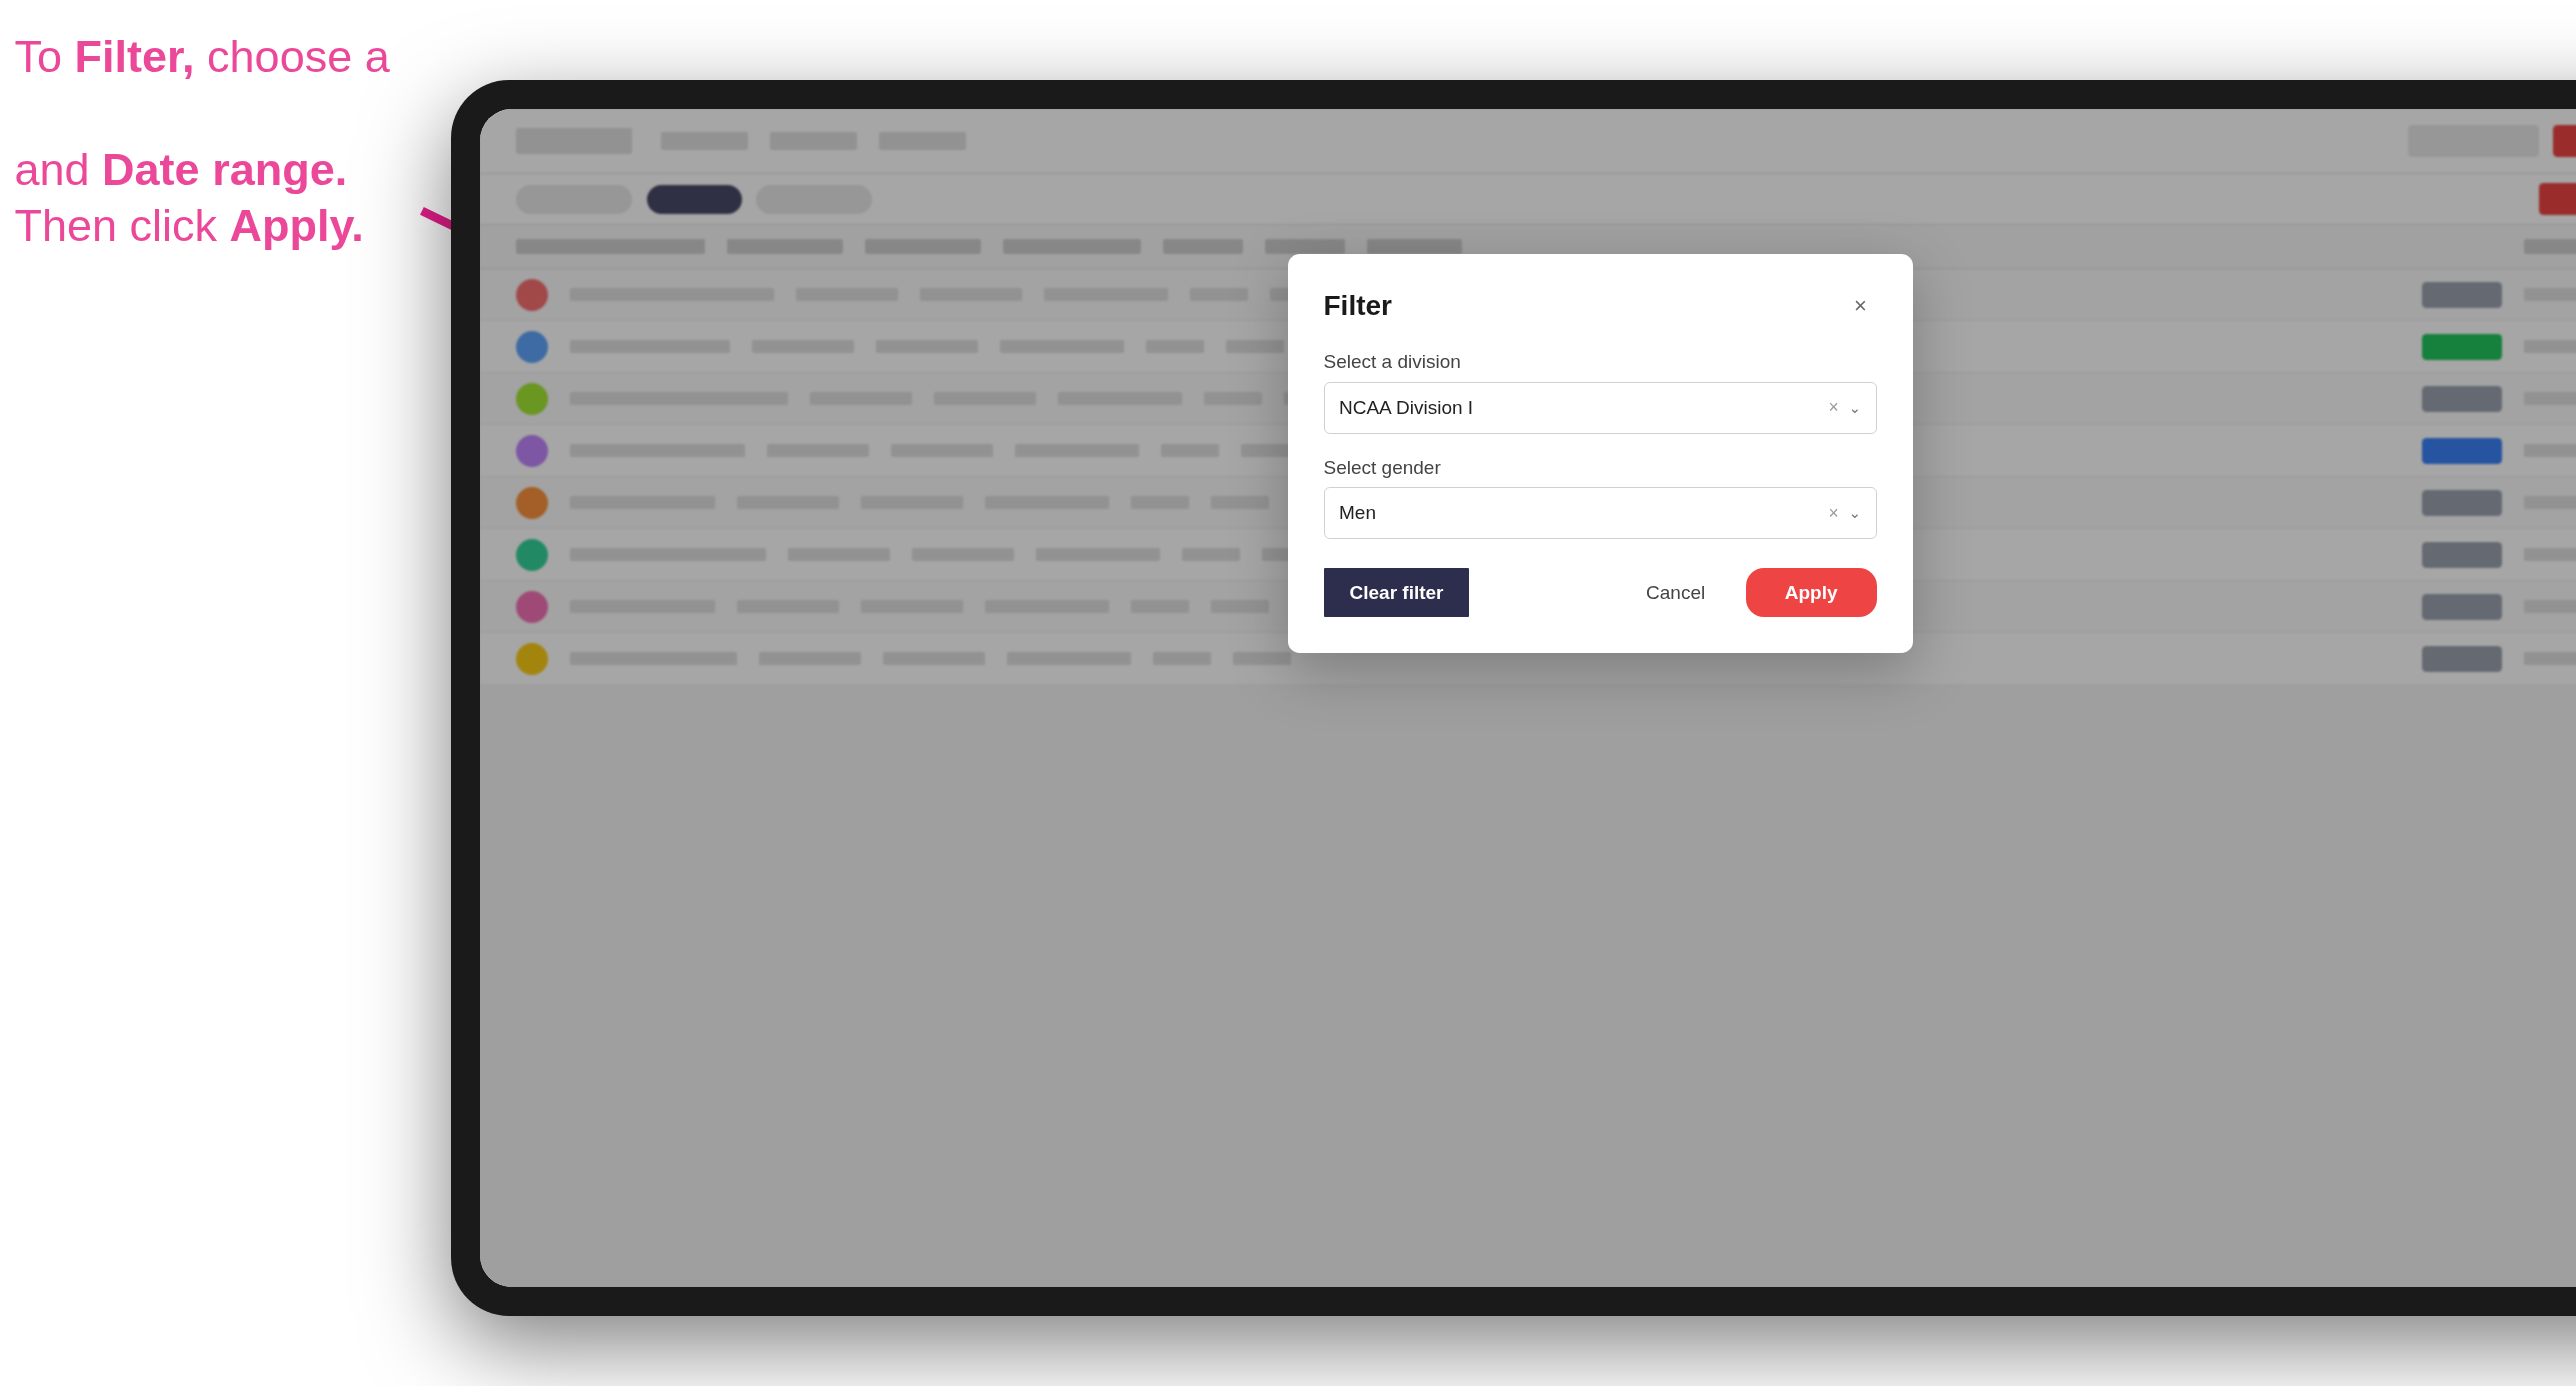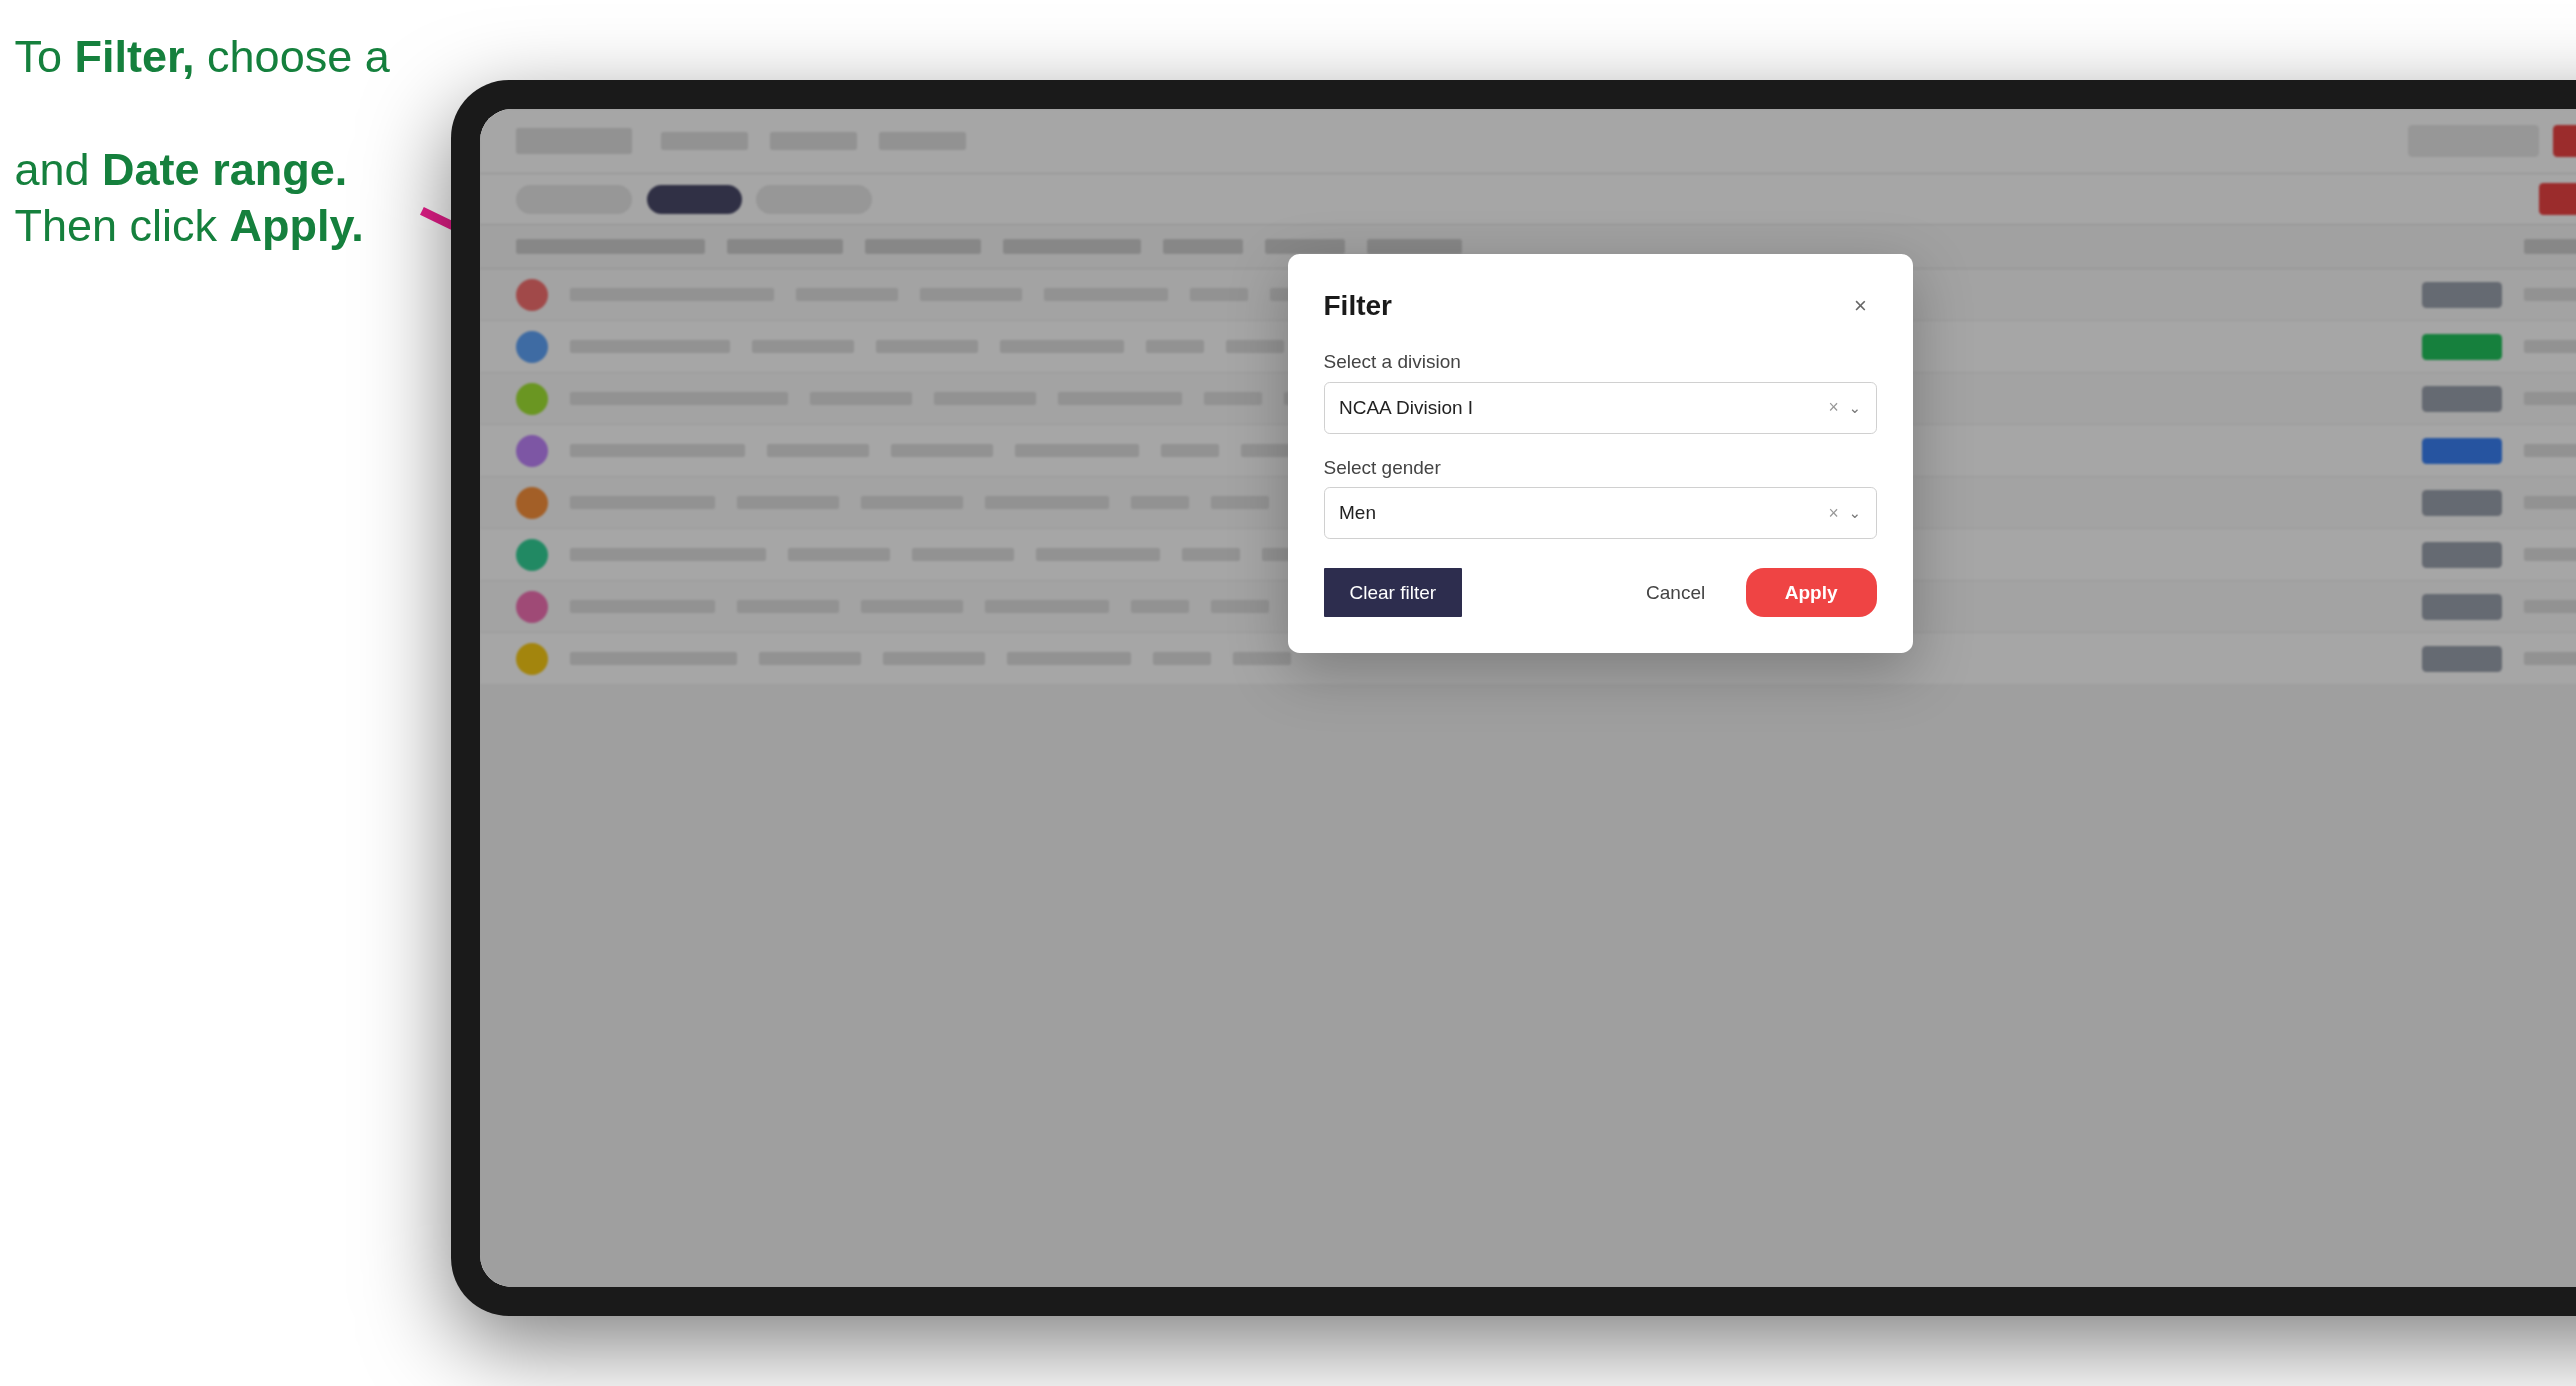--- a/index.html
+++ b/index.html
@@ -13,21 +13,21 @@
     }
 
     
     .instruction-text {
       position: absolute;
       top: 29px;
       left: 14.5px;
       width: 422px;
       font-size: 45px;
       line-height: 1.25;
-      color: #15803d;
+      color: #ec4899;
     }
     .instruction-text .bold { font-weight: 800; }
 
     
     .tablet {
       position: absolute;
       top: 80px;
       left: 451px;
       width: 2298px;
       height: 1236px;
@@ -337,21 +337,21 @@
     }
 
     .btn-clear-filter {
       padding: 0 26px;
       height: 49px;
       background: #2d2d4e;
       color: #ffffff;
       border: none;
       border-radius: 1px;
       font-size: 19px;
-      font-weight: 400;
+      font-weight: 700;
       cursor: pointer;
     }
 
     .modal-footer-right {
       display: flex;
       gap: 14.5px;
       align-items: center;
     }
 
     .btn-cancel {

